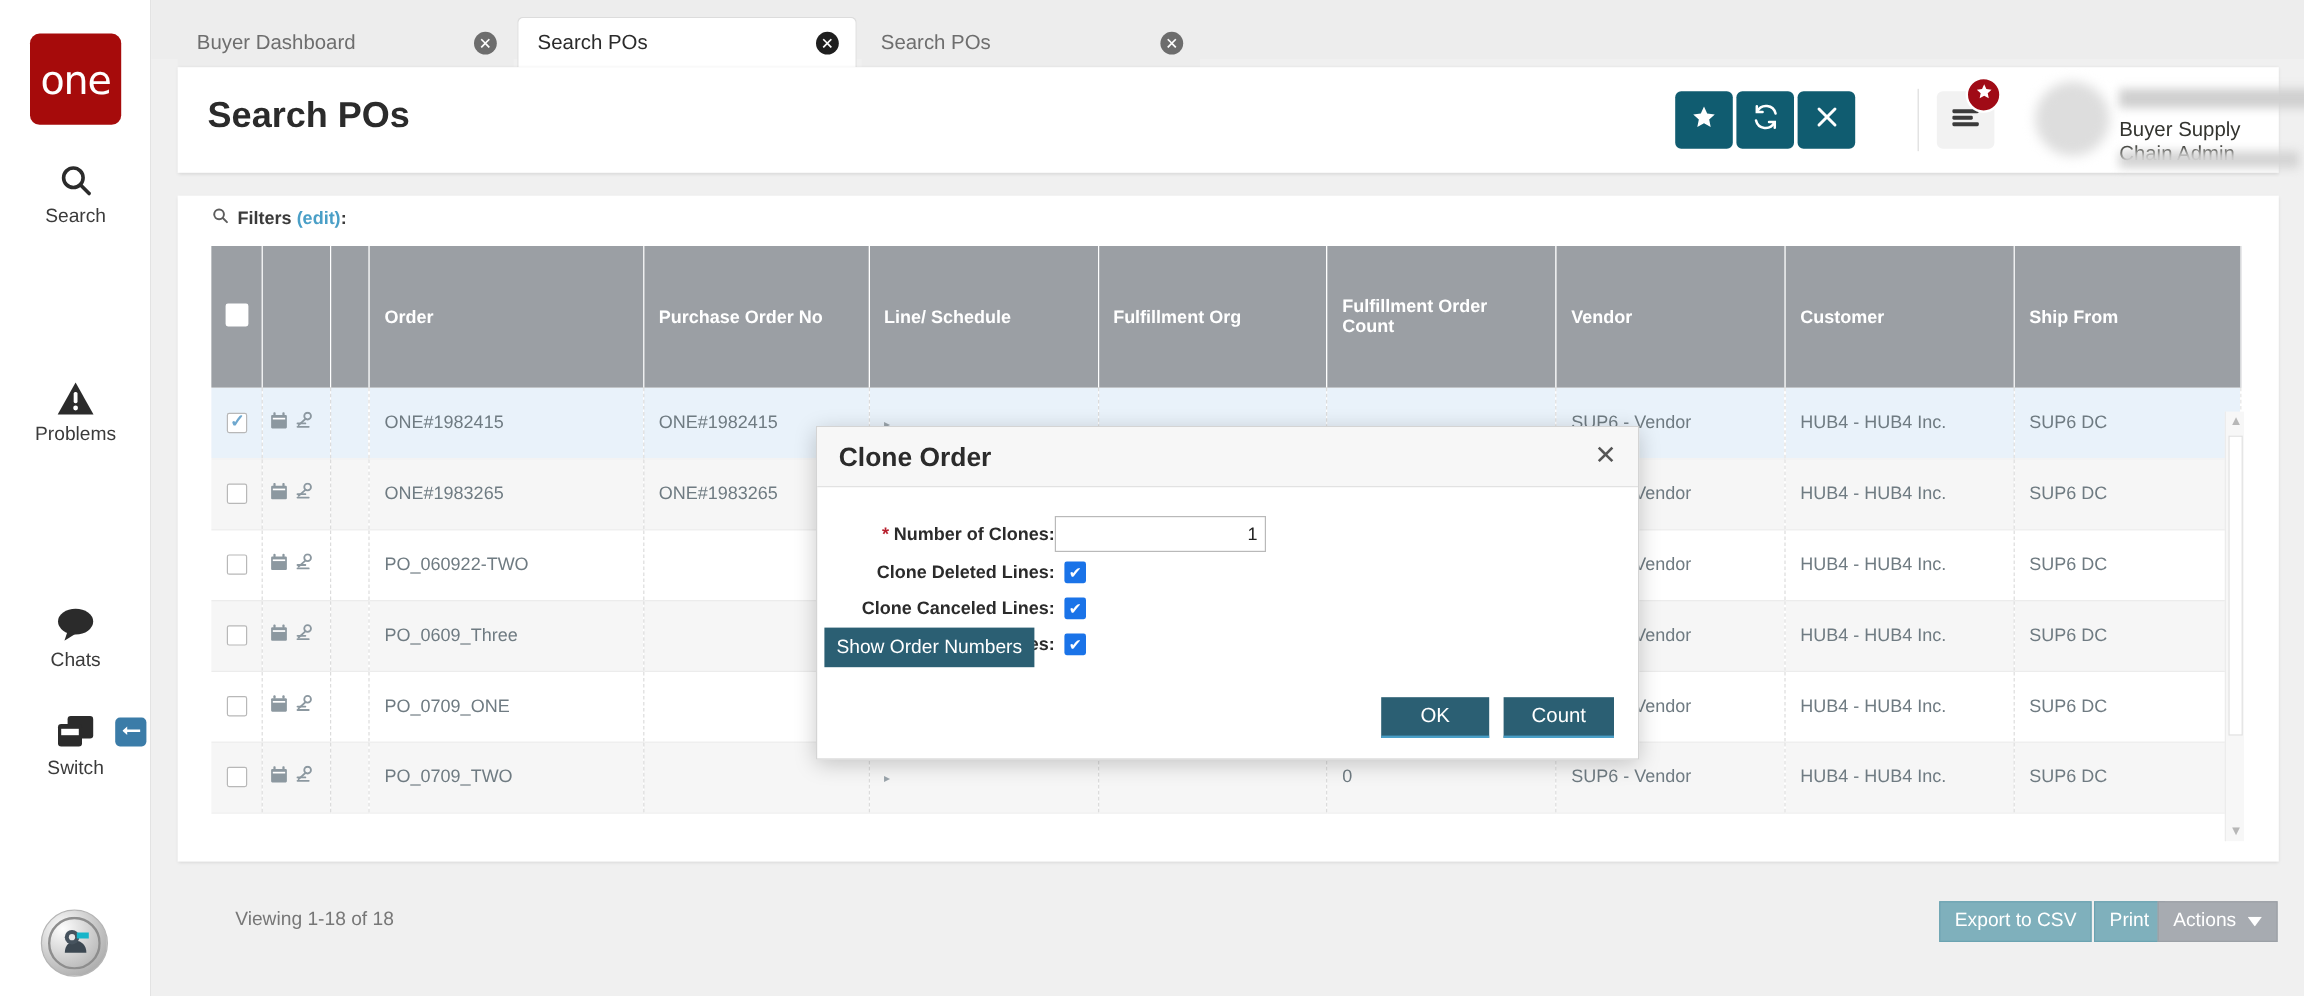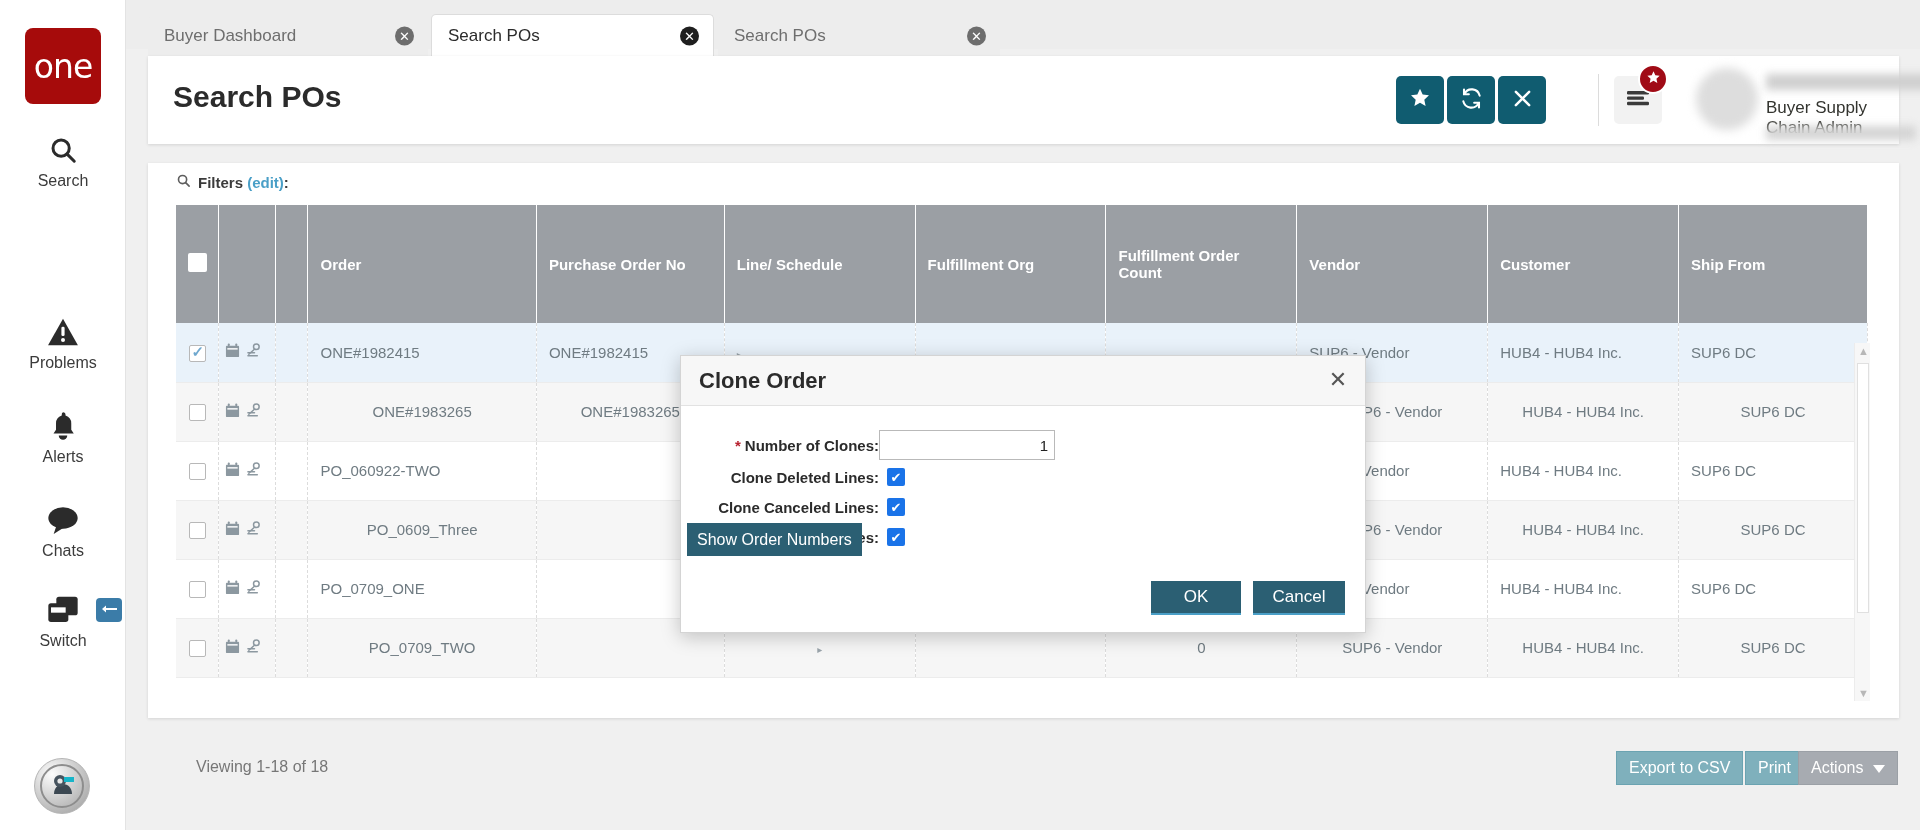--- a/index.html
+++ b/index.html
@@ -198,21 +198,21 @@
     height: 59px;
     font-size: 15px;
     color: #6f7b82;
     padding: 0 12px;
     border-right: 1px dashed #dcdcdc;
     border-bottom: 1px solid #ececec;
     vertical-align: middle;
     white-space: nowrap; overflow: hidden;
     font-family: "Liberation Sans", sans-serif;
   }
-  table.grid tbody tr.alt td { background: #f6f6f6; text-align: center; }
+  table.grid tbody tr.alt td { background: #f6f6f6; }
   table.grid tbody tr.sel td { background: #e9f2fa; }
   td.link { color: #7a93a8; cursor: pointer; }
   td.cellcheck { text-align: center; padding: 0; }
   .gridcheck {
     width: 17px; height: 17px; border: 1px solid #b8b8b8;
     background: #ffffff; display: inline-block; border-radius: 2px;
     cursor: pointer; vertical-align: middle;
   }
   .gridcheck.checked { background: #ffffff; position: relative; }
   .gridcheck.checked:after {
@@ -360,29 +360,20 @@
     <div class="nav-icon">
       <svg width="32" height="30" viewBox="0 0 24 22" fill="#2b2b2b">
         <path d="M12 1L0.8 21h22.4z"></path>
         <rect x="10.8" y="7" width="2.4" height="7" fill="#fff" rx="1"></rect>
         <circle cx="12" cy="17" r="1.5" fill="#fff"></circle>
       </svg>
     </div>
     <div class="nav-label">Problems</div>
   </div>
 
-  <div class="nav-item" style="top:406px">
-    <div class="nav-icon">
-      <svg width="28" height="30" viewBox="0 0 22 24" fill="#2b2b2b">
-        <path d="M11 1a2 2 0 012 2v.6a6.6 6.6 0 014.6 6.3v5l2 3H3.4l2-3v-5A6.6 6.6 0 0110 3.6V3a2 2 0 011-2z"></path>
-        <path d="M7.6 19.5h6.8a3.4 3.4 0 01-6.8 0z"></path>
-      </svg>
-    </div>
-    <div class="nav-label">Alerts</div>
-  </div>
 
   <div class="nav-item" style="top:500px">
     <div class="nav-icon">
       <svg width="32" height="28" viewBox="0 0 24 21" fill="#2b2b2b">
         <ellipse cx="12" cy="9" rx="11" ry="8"></ellipse>
         <path d="M7 15l-2 6 8-5z"></path>
       </svg>
     </div>
     <div class="nav-label">Chats</div>
   </div>
@@ -737,14 +728,14 @@
   </div>
 
   <div class="m-row" style="left:0; top:172px;">
     <span class="m-label">Clone Closed Lines:</span>
     <span class="m-check"></span>
   </div>
 
   <div id="show-order-btn">Show Order Numbers</div>
 
   <div class="m-btn" style="left:470px; width:90px">OK</div>
-  <div class="m-btn" style="left:572px; width:92px">Cancel</div>
+  <div class="m-btn" style="left:572px; width:92px">Count</div>
 </div>
 
 </body></html>

